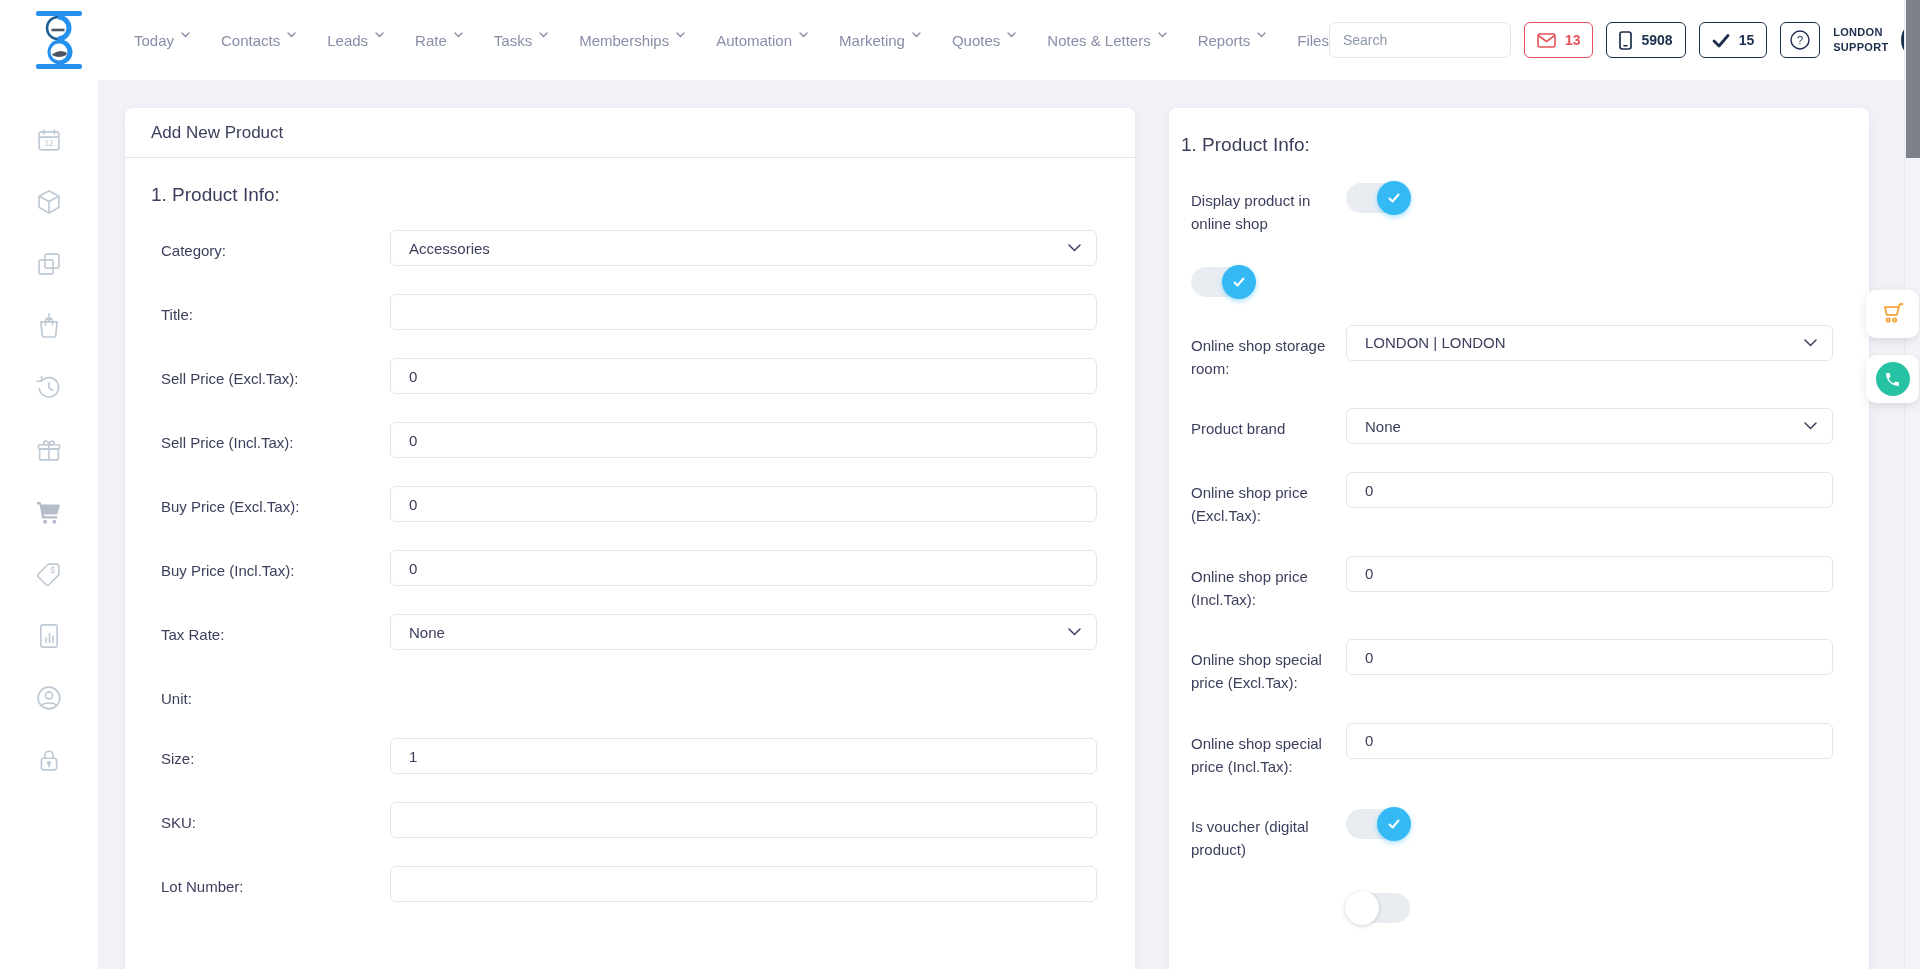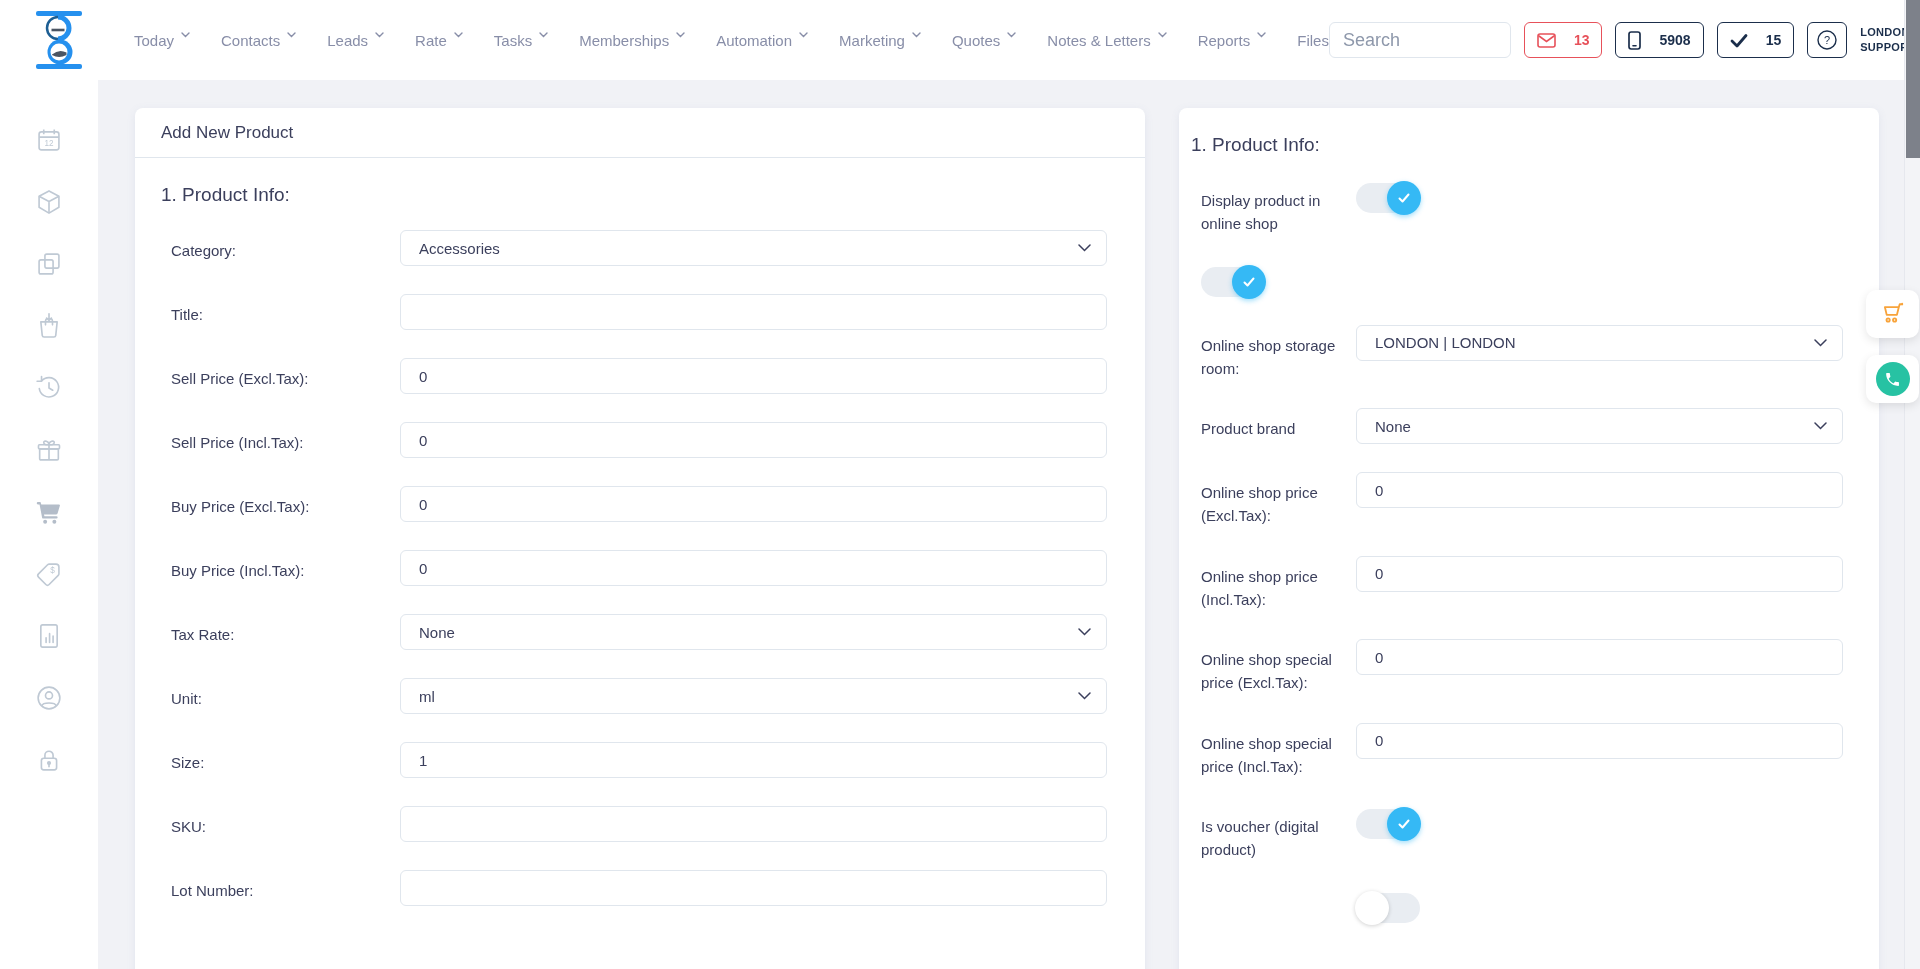--- a/index.html
+++ b/index.html
@@ -9,42 +9,42 @@
   
   .topbar { position:absolute; top:0; left:0; width:1920px; height:80px;
     background:#fff; display:flex; align-items:center; z-index:6; }
   .logo { margin-left:34px; flex:0 0 auto; display:flex; align-items:center; }
   .nav { display:flex; align-items:center; margin-left:50px; gap:31px; list-style:none; }
   .nav li { display:flex; align-items:flex-start; gap:7px; color:#888ea8;
     font-size:15px; font-weight:500; cursor:pointer; white-space:nowrap; }
   .topbar-right { margin-left:auto; margin-right:32px; display:flex; align-items:center; gap:13px; }
   .search { width:182px; height:36px; border:1px solid #e0e6ed; border-radius:6px;
     display:flex; overflow:hidden; background:#fff; }
-  .search input { flex:1; border:0; outline:none; padding:0 13px; font-size:18px;
+  .search input { flex:1; border:0; outline:none; padding:0 13px; font-size:14px;
     color:#3b3f5c; background:transparent; font-family:"Liberation Sans",sans-serif; }
   .search input::placeholder { color:#8e98ab; }
   .tbadge { height:36px; border:1px solid #1b2e4b; border-radius:6px; background:#fff;
-    display:flex; align-items:center; gap:18px; padding:0 12px; font-size:14px;
+    display:flex; align-items:center; gap:9px; padding:0 12px; font-size:14px;
     font-weight:700; color:#1b2e4b; cursor:pointer; }
   .tbadge.mail { border-color:#e7515a; color:#e7515a; }
   .help-btn { width:40px; height:36px; border:1px solid #1b2e4b; border-radius:6px;
     background:#fff; display:flex; align-items:center; justify-content:center; cursor:pointer; }
   .user-name { font-size:11px; font-weight:700; color:#1b2e4b; line-height:1.35;
     letter-spacing:.3px; text-transform:uppercase; }
   .avatar { width:40px; height:40px; border-radius:50%; background:#1b2e4b;
     display:flex; align-items:center; justify-content:center; cursor:pointer; }
 
   
   .sidebar { position:absolute; top:80px; left:0; width:98px; height:889px;
     background:#fff; display:flex; flex-direction:column; align-items:center;
     padding-top:46px; gap:34px; z-index:5; }
   .side-icon { width:28px; height:28px; cursor:pointer; flex:0 0 auto; }
 
   
-  .main { position:absolute; top:80px; left:98px; width:1822px; height:657px; }
+  .main { position:absolute; top:80px; left:88px; width:1822px; height:657px; }
   .card { position:absolute; top:28px; background:#fff; border-radius:8px;
     box-shadow:0 2px 8px rgba(126,142,177,.12); }
   .card-left  { left:37px;  width:1010px; height:1400px; }
   .card-right { left:1081px; width:700px;  height:1400px; }
   .card-header { height:50px; border-bottom:1px solid #e0e6ed; display:flex;
     align-items:center; padding-left:26px; }
   .card-title { font-size:17px; color:#3b3f5c; font-weight:500; }
   .card-body { padding:26px 38px 0 26px; }
   .card-right .card-body { padding:26px 36px 0 12px; }
   .section-title { font-size:19px; color:#3b3f5c; font-weight:500; margin-bottom:24px; }
@@ -329,28 +329,20 @@
               <span>None</span>
               <svg class="chev" width="13" height="8" viewBox="0 0 13 8">
                 <path d="M1 1 L6.5 6.5 L12 1" stroke="#3b3f5c" stroke-width="1.5" fill="none" stroke-linecap="round"></path>
               </svg>
             </div>
           </div>
       </div>
 
       <div class="frow">
         <div class="flabel">Unit:</div>
-        <div class="fcontrol">
-            <div class="control select">
-              <span>ml</span>
-              <svg class="chev" width="13" height="8" viewBox="0 0 13 8">
-                <path d="M1 1 L6.5 6.5 L12 1" stroke="#3b3f5c" stroke-width="1.5" fill="none" stroke-linecap="round"></path>
-              </svg>
-            </div>
-          </div>
       </div>
 
       <div class="frow">
         <div class="flabel">Size:</div>
         <div class="fcontrol"><input class="control" value="1" style=""></div>
       </div>
 
       <div class="frow">
         <div class="flabel">SKU:</div>
         <div class="fcontrol"><input class="control" value="" style=""></div>

